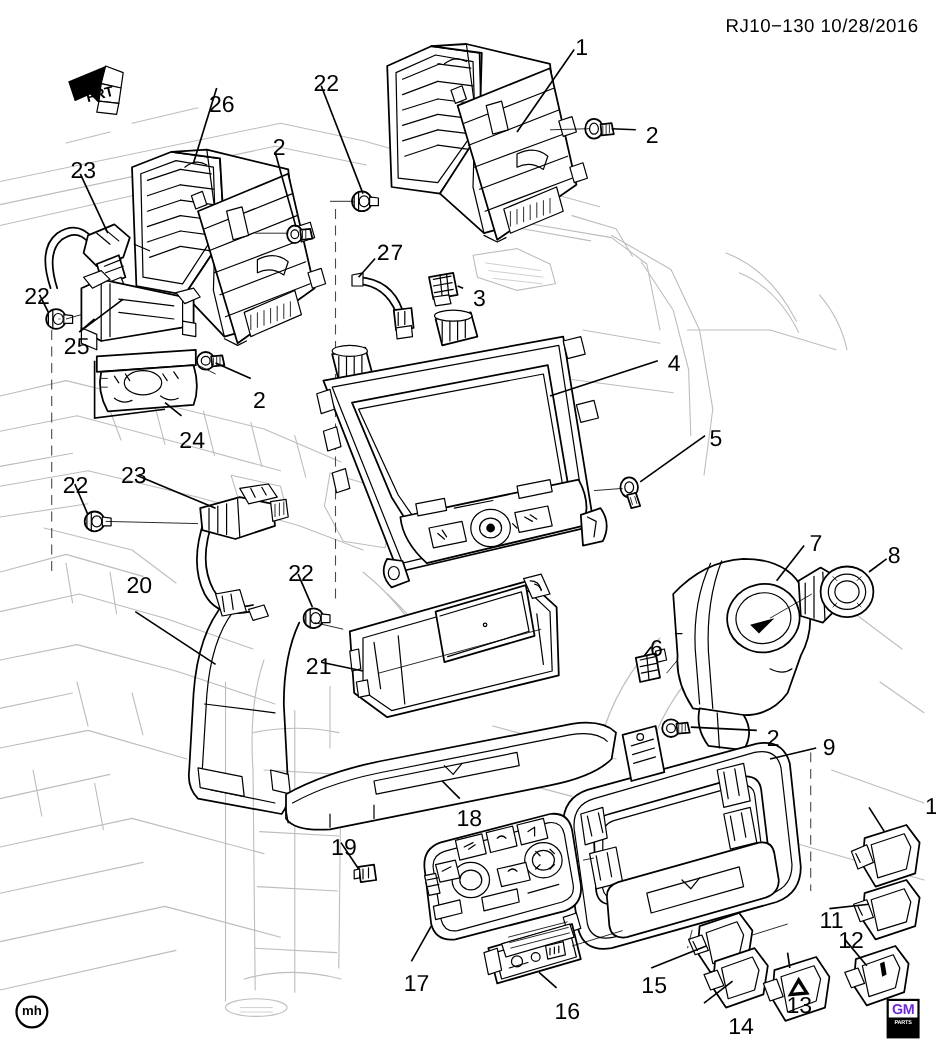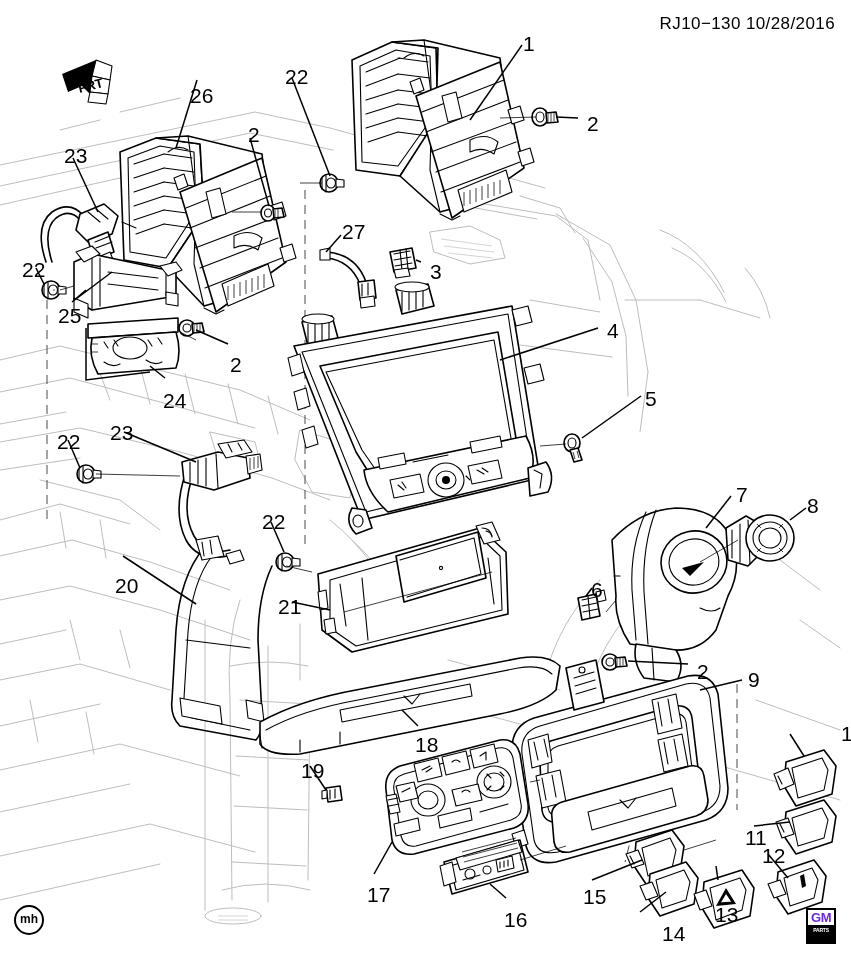--- a/index.html
+++ b/index.html
@@ -611,34 +611,34 @@
   </div>
 
   <div id="callout-layer">
       <div class="cal" style="left: 523px; top: 33px;">1</div>
       <div class="cal" style="left: 587px; top: 113px;">2</div>
       <div class="cal" style="left: 190px; top: 73px; margin-top: 12px;">26</div>
       <div class="cal" style="left: 285px; top: 66px;">22</div>
       <div class="cal" style="left: 64px; top: 145px;">23</div>
       <div class="cal" style="left: 248px; top: 124px;">2</div>
       <div class="cal" style="left: 22px; top: 259px;">22</div>
-      <div class="cal" style="left: 342px; top: 221px;">27</div>
+      <div class="cal" style="left: 342px; top: 221px; font-family: Liberation Mono, monospace;">27</div>
       <div class="cal" style="left: 430px; top: 261px;">3</div>
       <div class="cal" style="left: 607px; top: 320px;">4</div>
       <div class="cal" style="left: 58px; top: 305px;">25</div>
       <div class="cal" style="left: 230px; top: 354px;">2</div>
       <div class="cal" style="left: 163px; top: 390px;">24</div>
       <div class="cal" style="left: 645px; top: 388px;">5</div>
       <div class="cal" style="left: 57px; top: 431px;">22</div>
       <div class="cal" style="left: 110px; top: 422px;">23</div>
       <div class="cal" style="left: 262px; top: 511px;">22</div>
       <div class="cal" style="left: 736px; top: 484px;">7</div>
       <div class="cal" style="left: 807px; top: 495px;">8</div>
       <div class="cal" style="left: 591px; top: 579px;">6</div>
-      <div class="cal" style="left: 115px; top: 575px;">20</div>
+      <div class="cal" style="left: 115px; top: 522px;">20</div>
       <div class="cal" style="left: 278px; top: 596px;">21</div>
       <div class="cal" style="left: 697px; top: 661px;">2</div>
       <div class="cal" style="left: 748px; top: 669px;">9</div>
       <div class="cal" style="left: 415px; top: 734px;">18</div>
       <div class="cal" style="left: 301px; top: 760px;">19</div>
       <div class="cal" style="left: 797px; top: 723px; margin-left: 44px;">10</div>
       <div class="cal" style="left: 745px; top: 827px;">11</div>
       <div class="cal" style="left: 762px; top: 845px;">12</div>
       <div class="cal" style="left: 715px; top: 904px;">13</div>
       <div class="cal" style="left: 634px; top: 923px; margin-left: 28px;">14</div>

